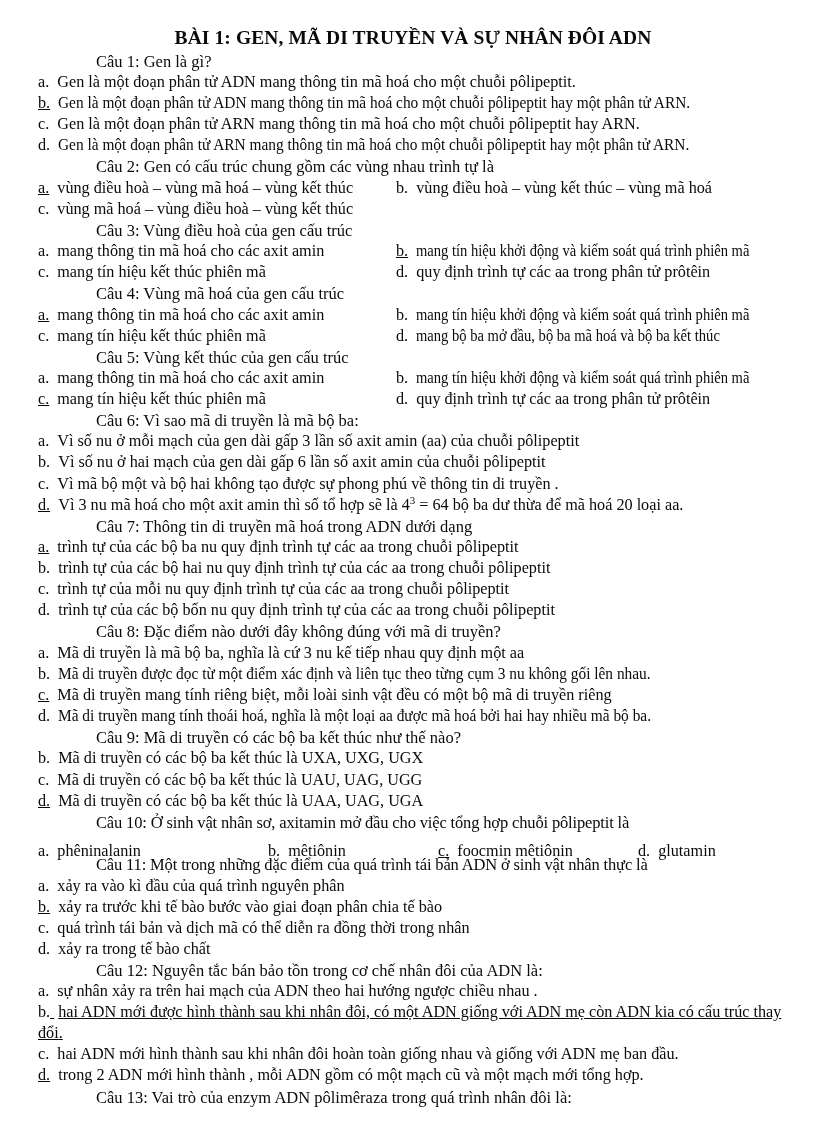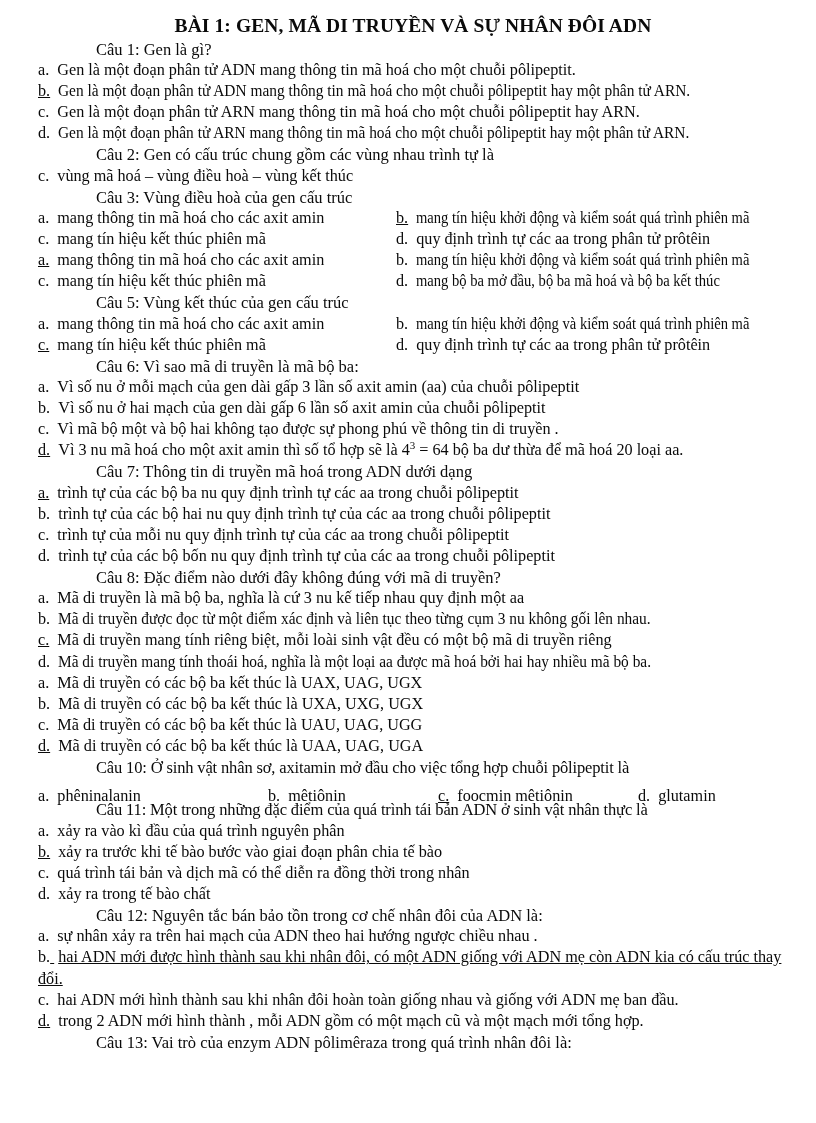--- a/index.html
+++ b/index.html
@@ -13,21 +13,21 @@
     height: 1123px;
     font-family: "Liberation Serif", "DejaVu Serif", serif;
     color: #0a0a0a;
     overflow: hidden;
   }
   .page {
     position: relative;
     width: 816px;
     height: 1123px;
     box-sizing: border-box;
-    padding: 16px 16px 0 18px;
+    padding: 28px 16px 0 18px;
   }
   .doc-title {
     text-align: center;
     font-weight: bold;
     font-size: 19.5px;
     letter-spacing: 0.1px;
     line-height: 1.0;
     margin: 0 0 3px 0;
     padding-left: 8px;
   }
@@ -114,20 +114,30 @@
     <span class="sp"></span><span>Gen là một đoạn phân tử ARN mang thông tin mã hoá cho một chuỗi pôlipeptit hay ARN.</span>
   </div>
   <div class="opt">
     <span class="lbl">d.</span>
     <span class="sp"></span><span class="cond2">Gen là một đoạn phân tử ARN mang thông tin mã hoá cho một chuỗi pôlipeptit hay một phân tử ARN.</span>
   </div>
 
   <div class="q-head">Câu 2: Gen có cấu trúc chung gồm các vùng nhau trình tự là</div>
   <div class="row2">
     <span class="colA">
+      <span class="lbl key">a.</span>
+      <span class="sp"></span><span>vùng điều hoà – vùng mã hoá – vùng kết thúc</span>
+    </span>
+    <span class="colB">
+      <span class="lbl">b.</span>
+      <span class="sp"></span><span>vùng điều hoà – vùng kết thúc – vùng mã hoá</span>
+    </span>
+  </div>
+  <div class="row2">
+    <span class="colA">
       <span class="lbl">c.</span>
       <span class="sp"></span><span>vùng mã hoá – vùng điều hoà – vùng kết thúc</span>
     </span>
   </div>
 
   <div class="q-head">Câu 3: Vùng điều hoà của gen cấu trúc</div>
   <div class="row2">
     <span class="colA">
       <span class="lbl">a.</span>
       <span class="sp"></span><span>mang thông tin mã hoá cho các axit amin</span>
@@ -141,20 +151,21 @@
     <span class="colA">
       <span class="lbl">c.</span>
       <span class="sp"></span><span>mang tín hiệu kết thúc phiên mã</span>
     </span>
     <span class="colB">
       <span class="lbl">d.</span>
       <span class="sp"></span><span>quy định trình tự các aa trong phân tử prôtêin</span>
     </span>
   </div>
 
+  <div class="q-head">Câu 4: Vùng mã hoá của gen cấu trúc</div>
   <div class="row2">
     <span class="colA">
       <span class="lbl key">a.</span>
       <span class="sp"></span><span>mang thông tin mã hoá cho các axit amin</span>
     </span>
     <span class="colB">
       <span class="lbl">b.</span>
       <span class="sp"></span><span class="cond">mang tín hiệu khởi động và kiểm soát quá trình phiên mã</span>
     </span>
   </div>
@@ -238,24 +249,21 @@
   </div>
   <div class="opt">
     <span class="lbl key">c.</span>
     <span class="sp"></span><span>Mã di truyền mang tính riêng biệt, mỗi loài sinh vật đều có một bộ mã di truyền riêng</span>
   </div>
   <div class="opt">
     <span class="lbl">d.</span>
     <span class="sp"></span><span class="cond2">Mã di truyền mang tính thoái hoá, nghĩa là một loại aa được mã hoá bởi hai hay nhiều mã bộ ba.</span>
   </div>
 
-  <div class="opt">
-    <span class="lbl">a.</span>
-    <span class="sp"></span><span>Mã di truyền có các bộ ba kết thúc là UAX, UAG, UGX</span>
-  </div>
+  <div class="q-head">Câu 9: Mã di truyền có các bộ ba kết thúc như thế nào?</div>
   <div class="opt">
     <span class="lbl">b.</span>
     <span class="sp"></span><span>Mã di truyền có các bộ ba kết thúc là UXA, UXG, UGX</span>
   </div>
   <div class="opt">
     <span class="lbl">c.</span>
     <span class="sp"></span><span>Mã di truyền có các bộ ba kết thúc là UAU, UAG, UGG</span>
   </div>
   <div class="opt">
     <span class="lbl key">d.</span>

